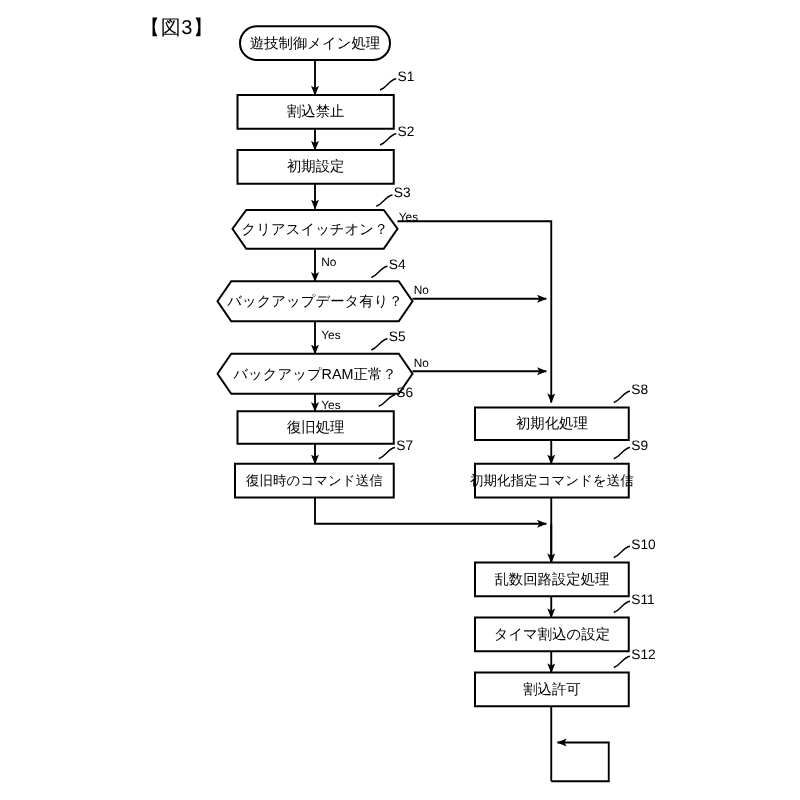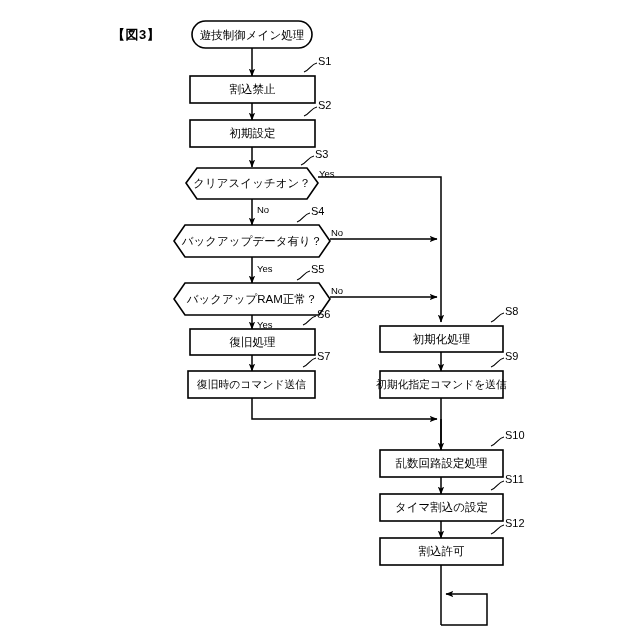--- a/index.html
+++ b/index.html
@@ -14,25 +14,24 @@
   #page {
     position: relative;
     width: 640px;
     height: 640px;
     background: #ffffff;
     overflow: hidden;
   }
   #figure-label {
     position: absolute;
     left: 112px;
-    top: 26px;
-    font-size: 13px;
+    top: 12px;
+    font-size: 16px;
     letter-spacing: 0.5px;
     white-space: nowrap;
-    font-weight: bold;
   }
   svg#flow {
     position: absolute;
     left: 0;
     top: 0;
     width: 640px;
     height: 640px;
   }
   .shape {
     fill: #ffffff;

